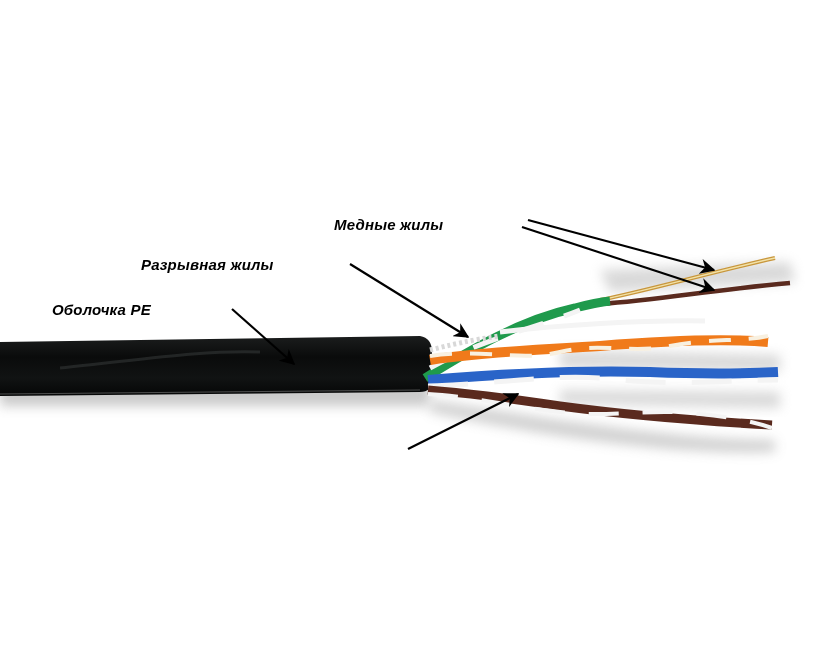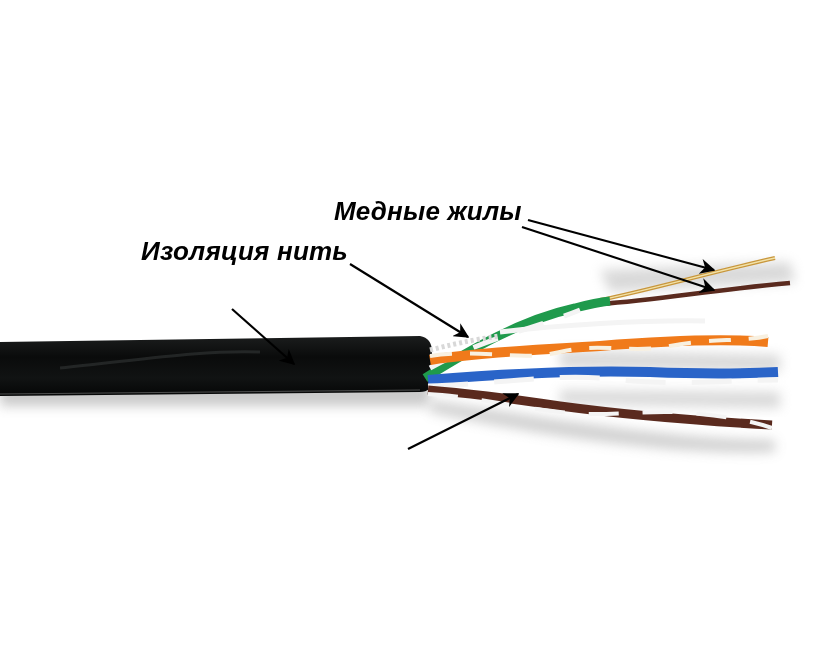--- a/index.html
+++ b/index.html
@@ -3,24 +3,25 @@
   <meta charset="utf-8">
   <style>
     html, body { margin: 0; padding: 0; background: #ffffff; }
     body { width: 815px; height: 667px; position: relative; overflow: hidden; font-family: "Liberation Sans", sans-serif; }
     #stage { position: absolute; left: 0; top: 0; width: 815px; height: 667px; }
     .label {
       position: absolute;
       font-family: "Liberation Sans", sans-serif;
       font-weight: bold;
       font-style: italic;
-      font-size: 26px;
+      font-size: 15px;
       color: #000;
       white-space: nowrap;
       letter-spacing: 0.2px;
+      margin-top: 20px;
     }
   </style>
 </head>
 <body>
 
 <div id="stage">
   <svg width="815" height="667" viewBox="0 0 815 667">
     <defs>
       <filter id="blur6" x="-20%" y="-50%" width="140%" height="200%">
           <feGaussianBlur stdDeviation="6"></feGaussianBlur>
@@ -85,14 +86,15 @@
     <g stroke="#000" stroke-width="2.2" fill="none">
       <line x1="528" y1="220" x2="714" y2="270" marker-end="url(#arrowhead)"></line>
       <line x1="522" y1="227" x2="714" y2="290" marker-end="url(#arrowhead)"></line>
       <line x1="350" y1="264" x2="468" y2="337" marker-end="url(#arrowhead)"></line>
       <line x1="232" y1="309" x2="294" y2="364" marker-end="url(#arrowhead)"></line>
       <line x1="408" y1="449" x2="518" y2="394" marker-end="url(#arrowhead)"></line>
     </g>
   </svg>
 
   <div class="label" style="left:334px; top:196px;">Медные жилы</div>
-  <div class="label" style="left:141px; top:236px;">Изоляция нить</div>
+  <div class="label" style="left:141px; top:236px;">Разрывная жилы</div>
+  <div class="label" style="left:52px; top:281px;">Оболочка PE</div>
 </div>
 
 </body></html>

